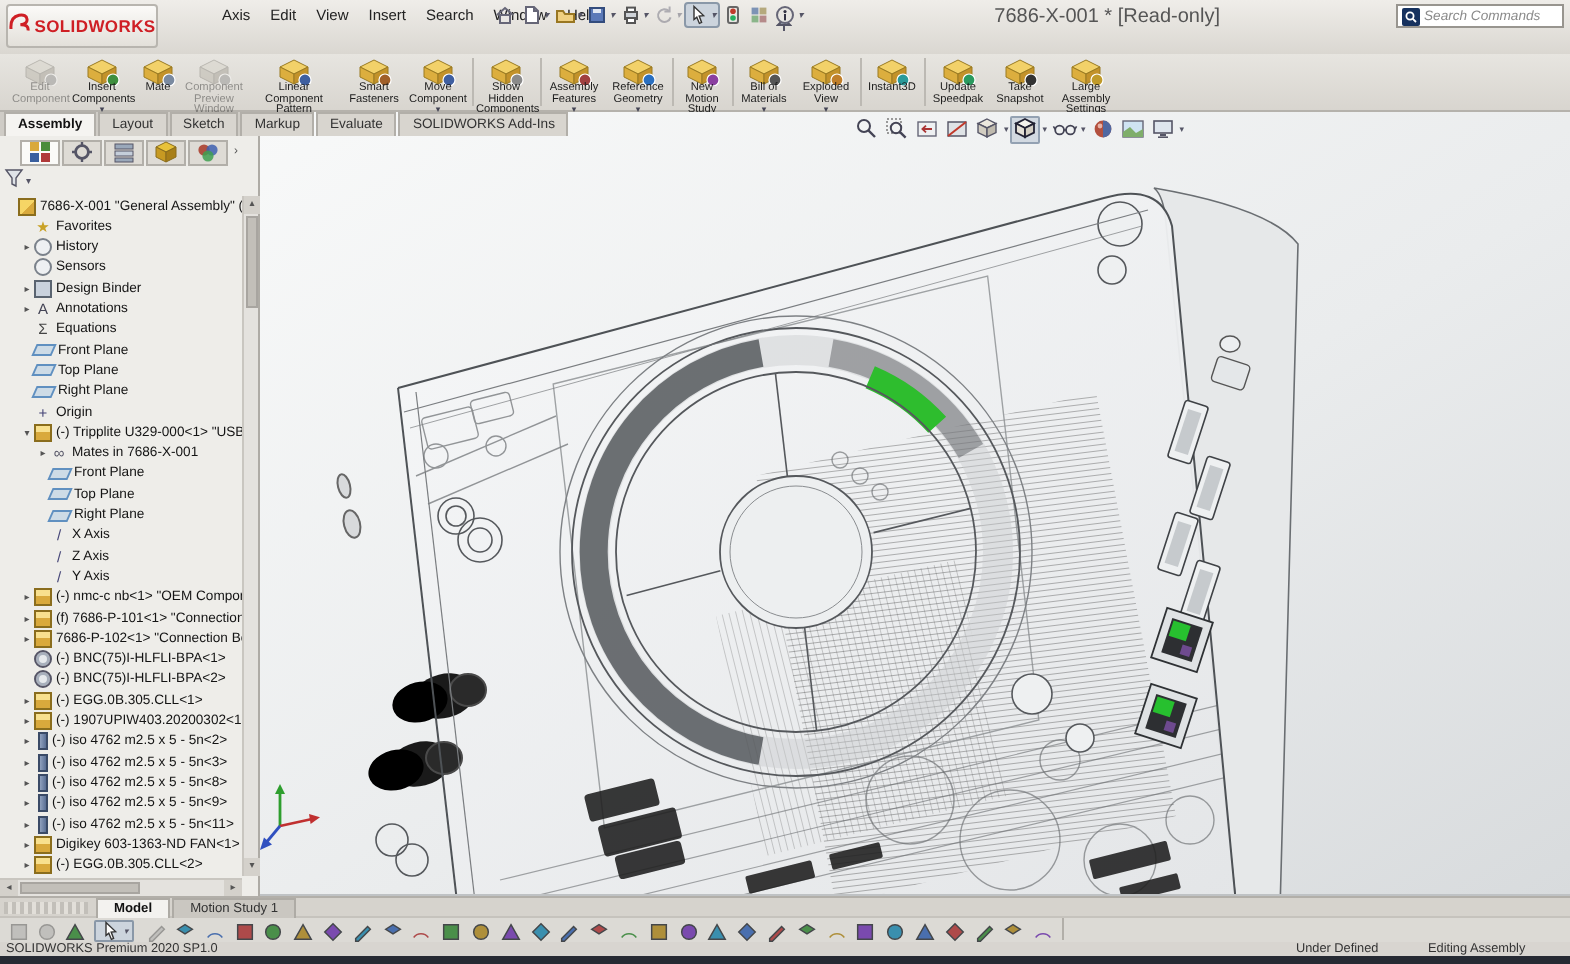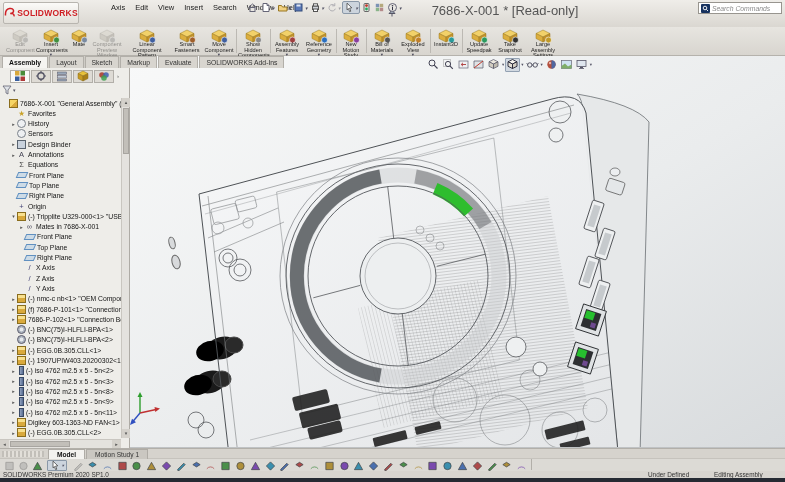--- a/index.html
+++ b/index.html
@@ -16,22 +16,22 @@
         display:flex;align-items:center;justify-content:center;gap:2px}
   #logo .word{color:#cf1f25;font-weight:bold;font-size:8.5px;letter-spacing:.2px}
   #menubar{position:absolute;left:106px;top:3px;height:10px;display:flex}
   .menu-item{padding:0 5px;font-size:7.5px;color:#222;line-height:10px}
   #pin{position:absolute;left:388px;top:3px}
   #qa{position:absolute;left:246px;top:1px;height:13px;display:flex;align-items:center}
   .qa{height:13px;display:flex;align-items:center;padding:0 1px}
   .qa.pressed{border:1px solid #8a98a8;background:#ccd4dd;border-radius:2px}
   .qa.dis{opacity:.45}
   .qa .dd{font-size:5px;color:#556;margin-left:1px}
-  #title{position:absolute;left:400px;top:3px;width:210px;text-align:center;
-         font-size:13px;color:#555}
+  #title{position:absolute;left:400px;top:3px;width:210px;text-align:right;
+         font-size:10px;color:#555}
   #search{position:absolute;left:698px;top:2px;width:84px;height:12px;background:#fff;
           border:1px solid #98958f;display:flex;align-items:center;gap:2px;padding:0 2px}
   #search .sicn{width:9px;height:9px;background:#16315e;border-radius:1px;flex:none;
                 display:flex;align-items:center;justify-content:center}
   #search .ph{color:#8a8a8a;font-size:6.8px;font-style:italic;white-space:nowrap}
 
   
   #ribbon{position:absolute;left:0;top:27px;width:785px;height:29px;
           background:linear-gradient(#e7e5e0,#d8d5cf);border-bottom:1px solid #b5b2ac}
   .rbtn{position:absolute;top:1px;height:27px;text-align:center}

